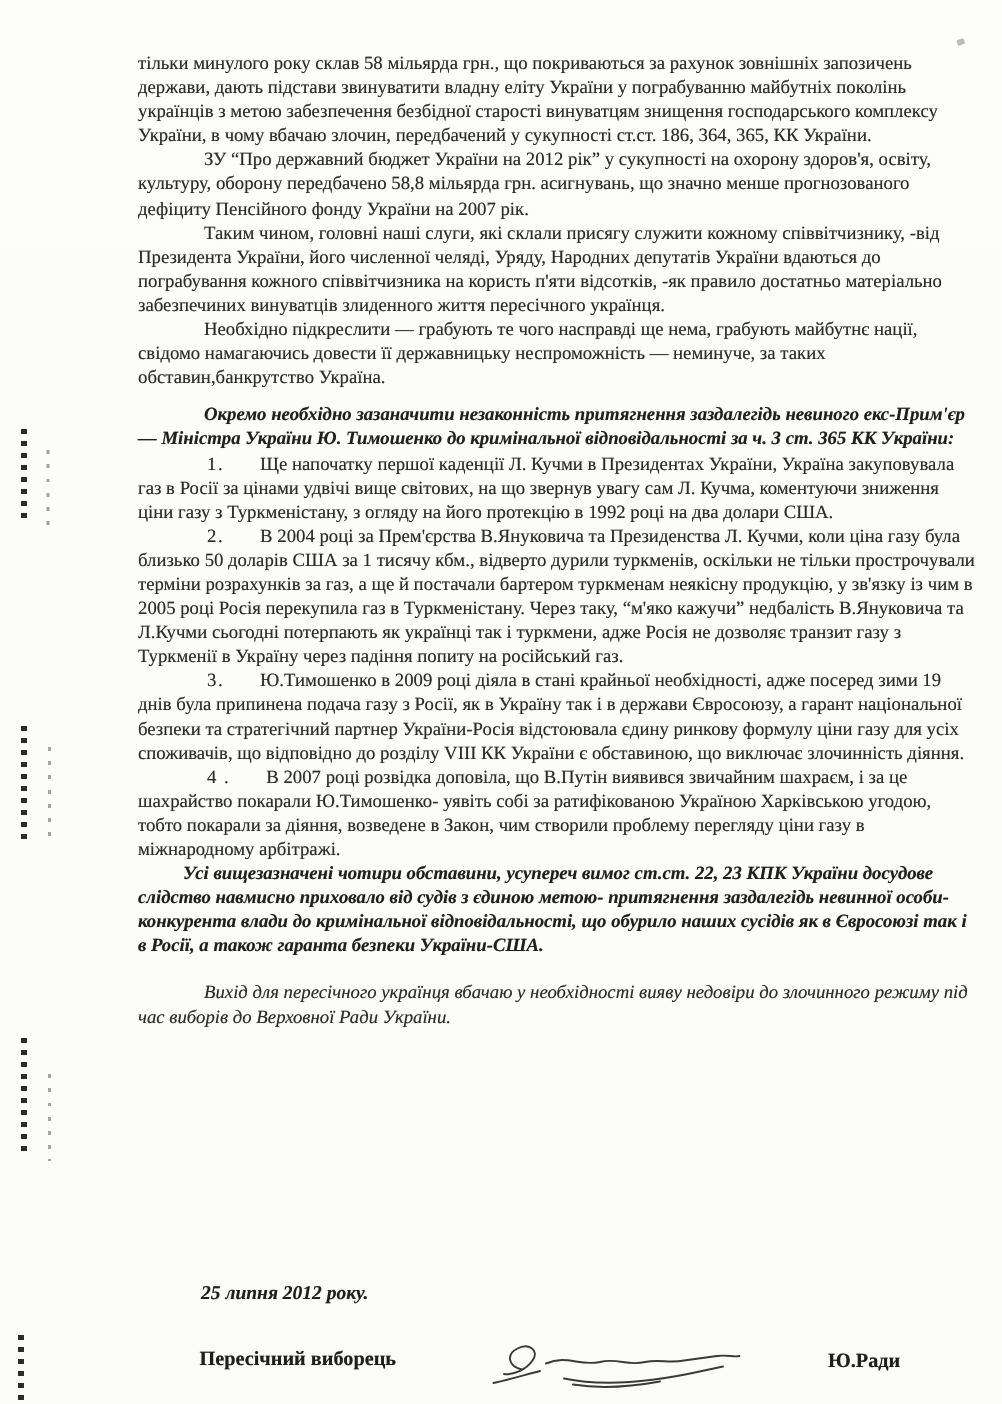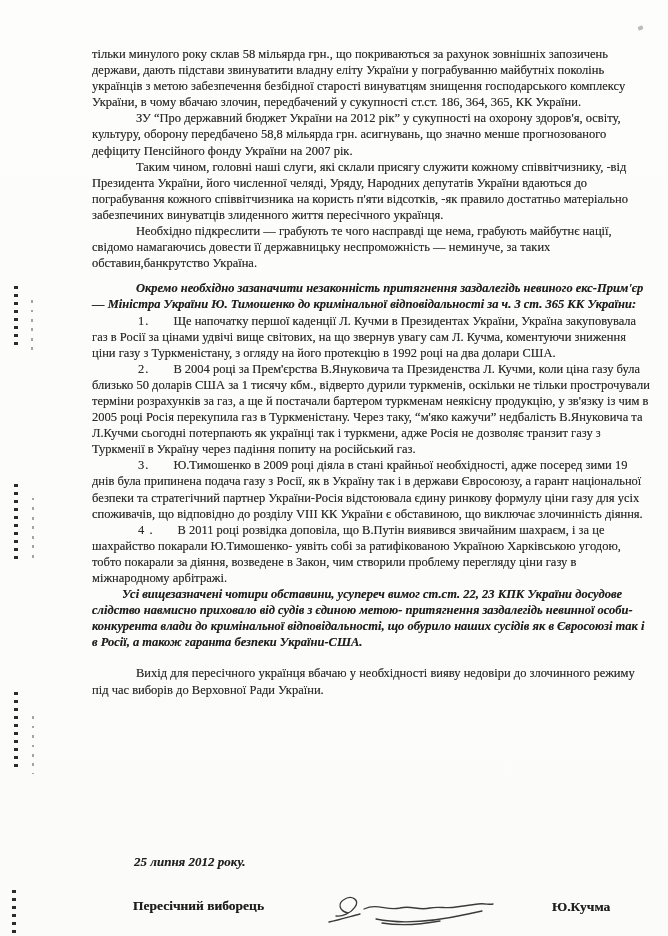--- a/index.html
+++ b/index.html
@@ -5,32 +5,32 @@
   html,body{margin:0;padding:0;background:#d8d8d8;}
   .page{
     position:relative;
     width:668px;height:936px;
     background:linear-gradient(180deg,#fdfdfc 0%,#fcfcfb 60%,#fbfbfa 100%);
     overflow:hidden;
     font-family:"Liberation Serif","DejaVu Serif",serif;
     color:#2d2d2d;
   }
   .textblock{
-    position:absolute;left:92px;top:46px;width:560px;
+    position:absolute;left:92px;top:34px;width:560px;
     font-size:12.5px;line-height:16.1px;
     text-shadow:0 0 .45px rgba(40,40,40,.55);
   }
   .textblock p{margin:0;}
   .indent{text-indent:44px;}
   .lead{font-weight:bold;font-style:italic;color:#1f1f1f;}
   .heading{margin-top:9px !important;text-indent:44px;font-style:italic;}
   .item{text-indent:46px;}
   .num{margin-right:24px;letter-spacing:1px;}
   .conclusion{text-indent:30px;}
-  .final{margin-top:15px !important;text-indent:44px;}
+  .final{margin-top:15px !important;text-indent:44px;font-style:italic;}
   .date-line{
     position:absolute;left:134px;top:841px;
     font-size:13px;font-weight:bold;font-style:italic;color:#1f1f1f;
     text-shadow:0 0 .45px rgba(40,40,40,.55);
     text-align:center;
   }
   .sig-role{
     position:absolute;left:133px;top:898px;
     font-size:13.5px;font-weight:bold;color:#1e1e1e;
     text-shadow:0 0 .5px rgba(30,30,30,.6);
@@ -72,35 +72,35 @@
     <p>тільки минулого року склав 58 мільярда грн., що покриваються за рахунок зовнішніх запозичень держави, дають підстави звинуватити владну еліту України у пограбуванню майбутніх поколінь українців з метою забезпечення безбідної старості винуватцям знищення господарського комплексу України, в чому вбачаю злочин, передбачений у сукупності ст.ст. 186, 364, 365, КК України.</p>
     <p class="indent">ЗУ “Про державний бюджет України на 2012 рік” у сукупності на охорону здоров'я, освіту, культуру, оборону передбачено 58,8 мільярда грн. асигнувань, що значно менше прогнозованого дефіциту Пенсійного фонду України на 2007 рік.</p>
     <p class="indent">Таким чином, головні наші слуги, які склали присягу служити кожному співвітчизнику, -від Президента України, його численної челяді, Уряду, Народних депутатів України вдаються до пограбування кожного співвітчизника на користь п'яти відсотків, -як правило достатньо матеріально забезпечиних винуватців злиденного життя пересічного українця.</p>
     <p class="indent">Необхідно підкреслити — грабують те чого насправді ще нема, грабують майбутнє нації, свідомо намагаючись довести її державницьку неспроможність — неминуче, за таких обставин,банкрутство Україна.</p>
 
     <p class="lead heading">Окремо необхідно зазаначити незаконність притягнення заздалегідь невиного екс-Прим'єр — Міністра України Ю. Тимошенко до кримінальної відповідальності за ч. 3 ст. 365 КК України:</p>
 
     <p class="item"><span class="num">1.</span><span>Ще напочатку першої каденції Л. Кучми в Президентах України, Україна закуповувала газ в Росії за цінами удвічі вище світових, на що звернув увагу сам Л. Кучма, коментуючи зниження ціни газу з Туркменістану, з огляду на його протекцію в 1992 році на два долари США.</span></p>
     <p class="item"><span class="num">2.</span><span>В 2004 році за Прем'єрства В.Януковича та Президенства Л. Кучми, коли ціна газу була близько 50 доларів США за 1 тисячу кбм., відверто дурили туркменів, оскільки не тільки прострочували терміни розрахунків за газ, а ще й постачали бартером туркменам неякісну продукцію, у зв'язку із чим в 2005 році Росія перекупила газ в Туркменістану. Через таку, “м'яко кажучи” недбалість В.Януковича та Л.Кучми сьогодні потерпають як українці так і туркмени, адже Росія не дозволяє транзит газу з Туркменії в Україну через падіння попиту на російський газ.</span></p>
     <p class="item"><span class="num">3.</span><span>Ю.Тимошенко в 2009 році діяла в стані крайньої необхідності, адже посеред зими 19 днів була припинена подача газу з Росії, як в Україну так і в держави Євросоюзу, а гарант національної безпеки та стратегічний партнер України-Росія відстоювала єдину ринкову формулу ціни газу для усіх споживачів, що відповідно до розділу VIII  КК України є обставиною, що виключає злочинність діяння.</span></p>
-    <p class="item"><span class="num">4 .</span><span>В 2011 році розвідка доповіла, що В.Путін виявився звичайним шахраєм, і за це шахрайство покарали Ю.Тимошенко- уявіть собі за ратифікованою Україною Харківською угодою, тобто покарали за діяння, возведене в Закон, чим створили проблему перегляду ціни газу в міжнародному арбітражі.</span></p>
+    <p class="item"><span class="num">4 .</span><span>В 2007 році розвідка доповіла, що В.Путін виявився звичайним шахраєм, і за це шахрайство покарали Ю.Тимошенко- уявіть собі за ратифікованою Україною Харківською угодою, тобто покарали за діяння, возведене в Закон, чим створили проблему перегляду ціни газу в міжнародному арбітражі.</span></p>
 
     <p class="lead conclusion">Усі вищезазначені чотири обставини, усупереч вимог ст.ст. 22, 23 КПК України досудове слідство навмисно приховало від судів з єдиною метою- притягнення заздалегідь невинної особи- конкурента влади до кримінальної відповідальності, що обурило наших сусідів як в Євросоюзі так і в Росії, а також гаранта безпеки України-США.</p>
 
     <p class="final">Вихід для пересічного українця вбачаю у необхідності вияву недовіри до злочинного режиму під час виборів до Верховної Ради України.</p>
   </main>
 
   <p class="date-line">25 липня 2012 року.</p>
 
   <span class="sig-role">Пересічний виборець</span>
 
   <svg class="sig-svg" viewBox="0 0 210 44" aria-hidden="true">
     <g fill="none" stroke="#3a3a3a" stroke-width="1.3" stroke-linecap="round">
       <path d="M36 27 c-9 -2 -11 -10 -3 -14 c7 -4 15 1 10 8 c-4 6 -13 10 -19 9 m-7 6 c10 -2 23 -6 31 -8"></path>
       <path d="M52 23 c14 -6 22 2 36 -1 c12 -3 18 3 30 0 c10 -2 16 1 26 -1 l22 -3 c7 -1 11 1 15 0"></path>
       <path d="M64 33 c24 5 56 3 92 -5 l14 -3"></path>
       <path d="M70 37 c18 3 36 2 58 -2"></path>
     </g>
   </svg>
 
-  <span class="sig-name">Ю.Кучма</span>
+  <span class="sig-name">Ю.Ради</span>
 
 </div>
 
 </body></html>

